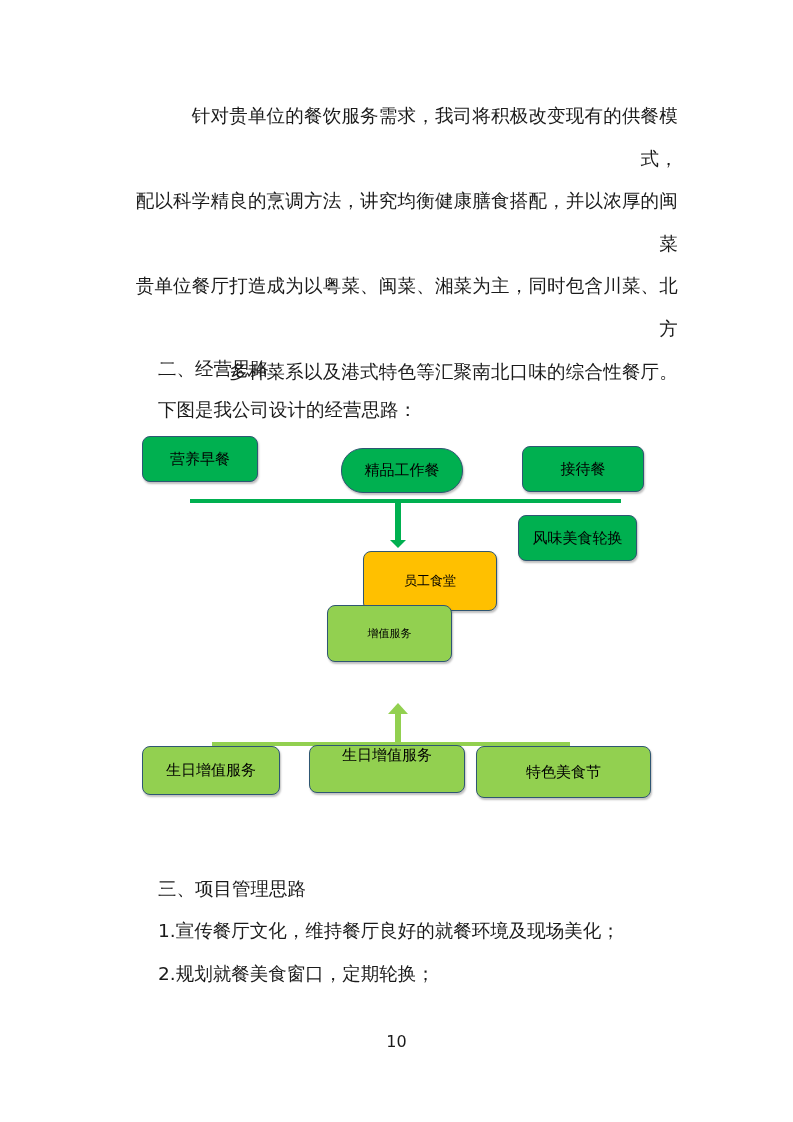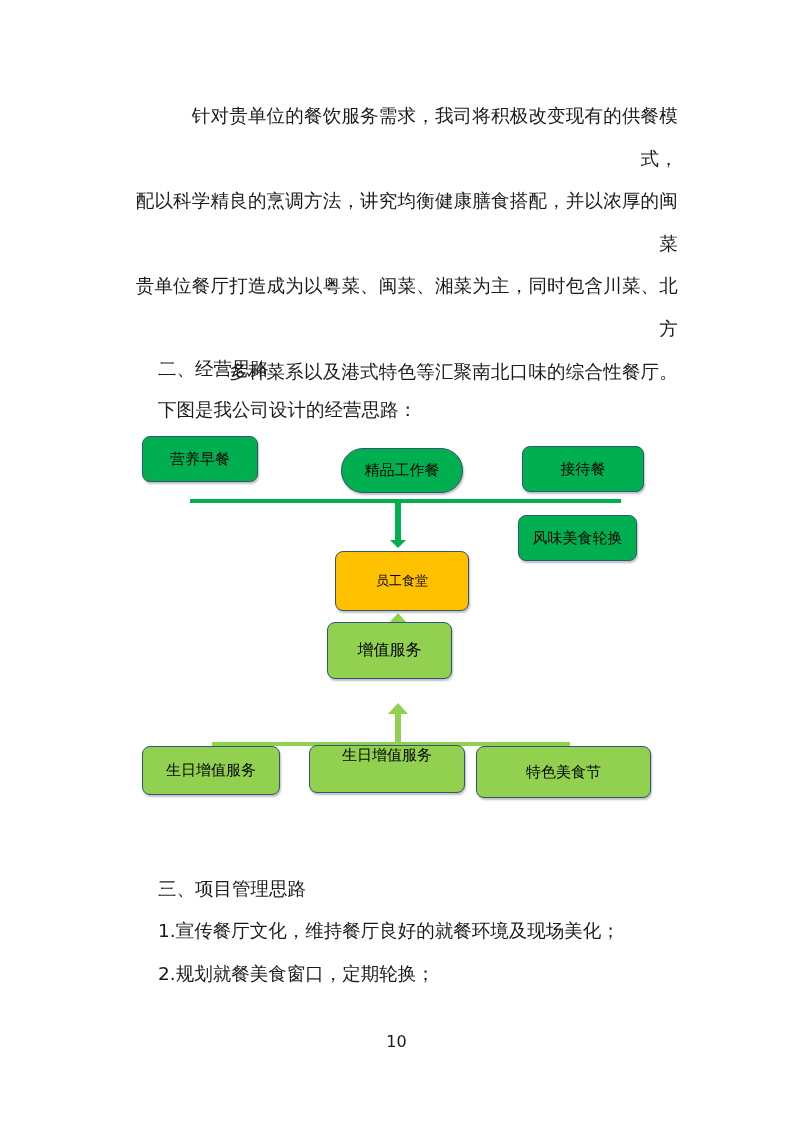--- a/index.html
+++ b/index.html
@@ -5,21 +5,21 @@
   html, body { margin: 0; padding: 0; background: #ffffff; }
   body { width: 793px; height: 1122px; position: relative; overflow: hidden;
          font-family: "DejaVu Sans", "Liberation Sans", sans-serif; color: #1a1a1a; }
   .para { position: absolute; left: 118px; width: 560px; font-size: 18.5px; line-height: 42.6px; letter-spacing: 0.2px; }
   .para p { margin: 0; text-align: right; }
   .line { position: absolute; left: 118px; font-size: 18.5px; white-space: nowrap; }
   .box { position: absolute; border: 1.5px solid #2f5673; border-radius: 8px; box-sizing: border-box;
          display: flex; align-items: center; justify-content: center; font-size: 15px; color: #000;
          font-family: "DejaVu Serif", "Liberation Serif", serif; box-shadow: 1px 2px 2px rgba(0,0,0,0.25); }
   .dark { background: #00b050; }
-  .orange { background: #ffc000; font-size: 13px; }
+  .orange { background: #ffc000; font-size: 13px; margin-left: 28px; }
   .light { background: #92d050; }
   .hline { position: absolute; height: 4px; }
   .vline { position: absolute; width: 6px; }
   .arrow-down { position: absolute; width: 0; height: 0; border-left: 8px solid transparent; border-right: 8px solid transparent; border-top: 8px solid #00b050; }
   .arrow-up { position: absolute; width: 0; height: 0; border-left: 10px solid transparent; border-right: 10px solid transparent; border-bottom: 11px solid #92d050; }
   .pageno { position: absolute; left: 0; width: 793px; top: 1032px; text-align: center; font-size: 16px; }
 </style>
 </head>
 <body>
 
@@ -42,21 +42,21 @@
   <div class="vline" style="left:395px; top:501px; height:40px; background:#00b050;"></div>
   <div class="arrow-down" style="left:390px; top:540px;"></div>
 
   <div class="box dark" style="left:518px; top:515px; width:119px; height:46px;">风味美食轮换</div>
 
   <div class="box orange" style="left:335px; top:551px; width:134px; height:60px;">员工食堂</div>
 
   <div class="arrow-up" style="left:388px; top:613px;"></div>
   <div class="vline" style="left:395px; top:623px; height:21px; background:#92d050;"></div>
 
-  <div class="box light" style="left:327px; top:622px; width:125px; height:57px; font-size:16px;">增值服务</div>
+  <div class="box light" style="left:327px; top:605px; width:125px; height:57px; font-size:11px;">增值服务</div>
 
   <div class="arrow-up" style="left:388px; top:703px;"></div>
   <div class="vline" style="left:395px; top:713px; height:32px; background:#92d050;"></div>
   <div class="hline" style="left:212px; top:742px; width:358px; background:#92d050;"></div>
 
   <div class="box light" style="left:142px; top:746px; width:138px; height:49px;">生日增值服务</div>
   <div class="box light" style="left:309px; top:745px; width:156px; height:48px; align-items:flex-start; ">生日增值服务</div>
   <div class="box light" style="left:476px; top:746px; width:175px; height:52px;">特色美食节</div>
 </div>
 

